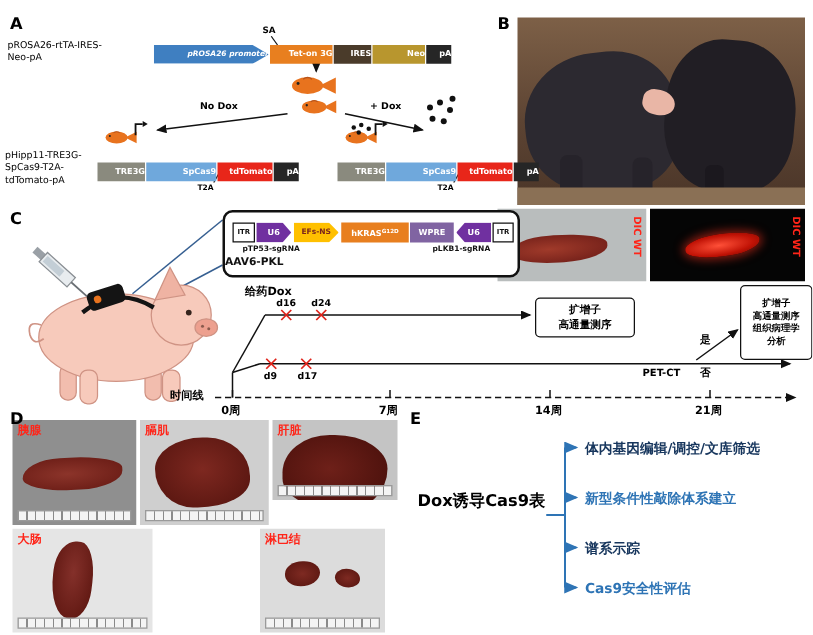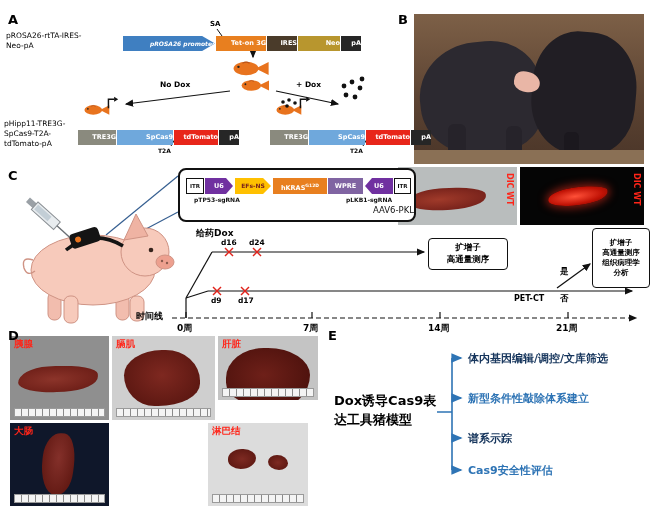--- a/index.html
+++ b/index.html
@@ -168,21 +168,21 @@
     <div class="aavbox" style="left:25px;top:8px;width:28px;background:#7030a0;clip-path:polygon(0 0,75% 0,100% 50%,75% 100%,0 100%)">U6</div>
     <div class="aavbox" style="left:55px;top:8px;width:36px;background:#ffc000;color:#7b241c;clip-path:polygon(0 0,78% 0,100% 50%,78% 100%,0 100%);font-size:6px">EFs-NS</div>
     <div class="aavbox" style="left:93px;top:8px;width:54px;background:#e87f1f">
       <span>hKRAS</span><span style="font-size:4.5px;vertical-align:super">G12D</span>
     </div>
     <div class="aavbox" style="left:148px;top:8px;width:35px;background:#8064a2">WPRE</div>
     <div class="aavbox" style="left:185px;top:8px;width:28px;background:#7030a0;clip-path:polygon(25% 0,100% 0,100% 100%,25% 100%,0 50%)">U6</div>
     <div class="aavbox" style="left:214px;top:8px;width:15px;background:#fff;border:1px solid #111;color:#111;font-size:5.5px;height:14px;line-height:14px">ITR</div>
     <div class="abs" style="left:14px;top:26px;font-size:6px;font-weight:bold;color:#111">pTP53-sgRNA</div>
     <div class="abs" style="left:166px;top:26px;font-size:6px;font-weight:bold;color:#111">pLKB1-sgRNA</div>
-    <div class="abs" style="left:0;right:0;top:35px;text-align:right;font-size:8.5px;font-weight:normal;color:#111">AAV6-PKL</div>
+    <div class="abs" style="left:0;right:0;top:35px;text-align:left;font-size:8.5px;font-weight:bold;color:#111">AAV6-PKL</div>
   </div>
 
   <svg class="abs" style="left:8px;top:196px;z-index:1" width="170" height="130" viewBox="0 0 170 130">
     <g transform="translate(0,14)">
       <g stroke="#cf9384" stroke-width="1">
         <rect x="40" y="82" width="13" height="28" rx="6" fill="#f2bdae"></rect>
         <rect x="108" y="84" width="13" height="26" rx="6" fill="#f2bdae"></rect>
         <ellipse cx="85" cy="60" rx="62" ry="35" fill="#f7cabb"></ellipse>
         <rect x="56" y="86" width="14" height="27" rx="6" fill="#f7cabb"></rect>
         <rect x="122" y="86" width="14" height="25" rx="6" fill="#f7cabb"></rect>
@@ -244,33 +244,32 @@
   <div class="tcell" style="left:112px;top:336px;width:103px;height:84px;background:#cfcfcf">
     <div class="blob" style="left:12px;top:14px;width:76px;height:56px;background:radial-gradient(ellipse at 50% 45%,#7e2820,#5d1812 75%);border-radius:50% 45% 55% 40%/45% 55% 40% 55%"></div>
     <div class="ruler"></div>
     <div class="tlabel">膈肌</div>
   </div>
   <div class="tcell" style="left:218px;top:336px;width:100px;height:64px;background:#c4c4c4">
     <div class="blob" style="left:8px;top:12px;width:84px;height:60px;background:radial-gradient(ellipse at 45% 45%,#6e2019,#4e120d 75%);border-radius:45% 50% 40% 55%/50% 45% 55% 42%"></div>
     <div class="ruler"></div>
     <div class="tlabel">肝脏</div>
   </div>
-  <div class="tcell" style="left:10px;top:423px;width:99px;height:83px;background:#0f172a">
+  <div class="tcell" style="left:10px;top:423px;width:112px;height:83px;background:#e5e5e5">
     <div class="blob" style="left:32px;top:10px;width:32px;height:62px;background:radial-gradient(ellipse at 50% 40%,#84302a,#631a14 75%);border-radius:50% 40% 45% 50%/40% 50% 40% 55%;transform:rotate(7deg)"></div>
     <div class="ruler"></div>
     <div class="tlabel">大肠</div>
   </div>
   <div class="tcell" style="left:208px;top:423px;width:100px;height:83px;background:#dcdcdc">
     <div class="blob" style="left:20px;top:26px;width:28px;height:20px;background:radial-gradient(#7e2a22,#5d1812 80%);border-radius:50% 45% 55% 45%"></div>
     <div class="blob" style="left:60px;top:32px;width:20px;height:15px;background:radial-gradient(#7e2a22,#5d1812 80%);border-radius:45% 55% 45% 55%"></div>
     <div class="ruler"></div>
     <div class="tlabel">淋巴结</div>
   </div>
 
   <div class="abs" style="left:334px;top:392px;font-size:13px;font-weight:bold;color:#000;z-index:2;white-space:nowrap">Dox诱导Cas9表</div>
-  <div class="abs" style="left:334px;top:411px;font-size:13px;font-weight:bold;color:#000;z-index:2;white-space:nowrap">达工具猪模型</div>
 
   <div class="eitem" style="left:468px;top:351px;color:#17365d">体内基因编辑/调控/文库筛选</div>
   <div class="eitem" style="left:468px;top:391px;color:#2e74b5">新型条件性敲除体系建立</div>
   <div class="eitem" style="left:468px;top:431px;color:#17365d">谱系示踪</div>
   <div class="eitem" style="left:468px;top:463px;color:#2e74b5">Cas9安全性评估</div>
 
 </div>
 
 </body></html>

